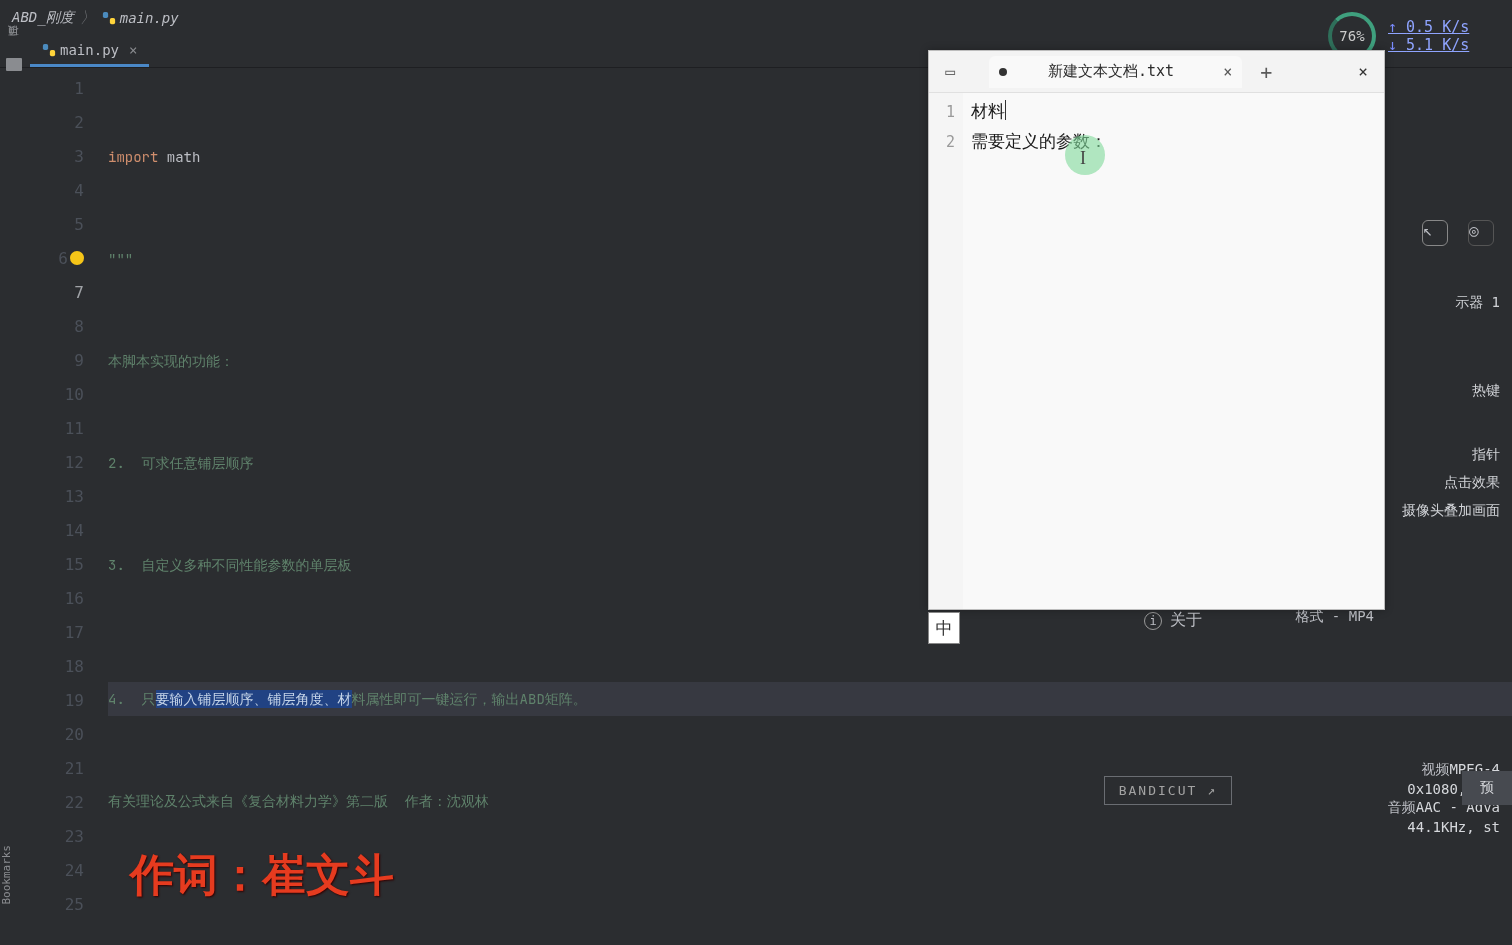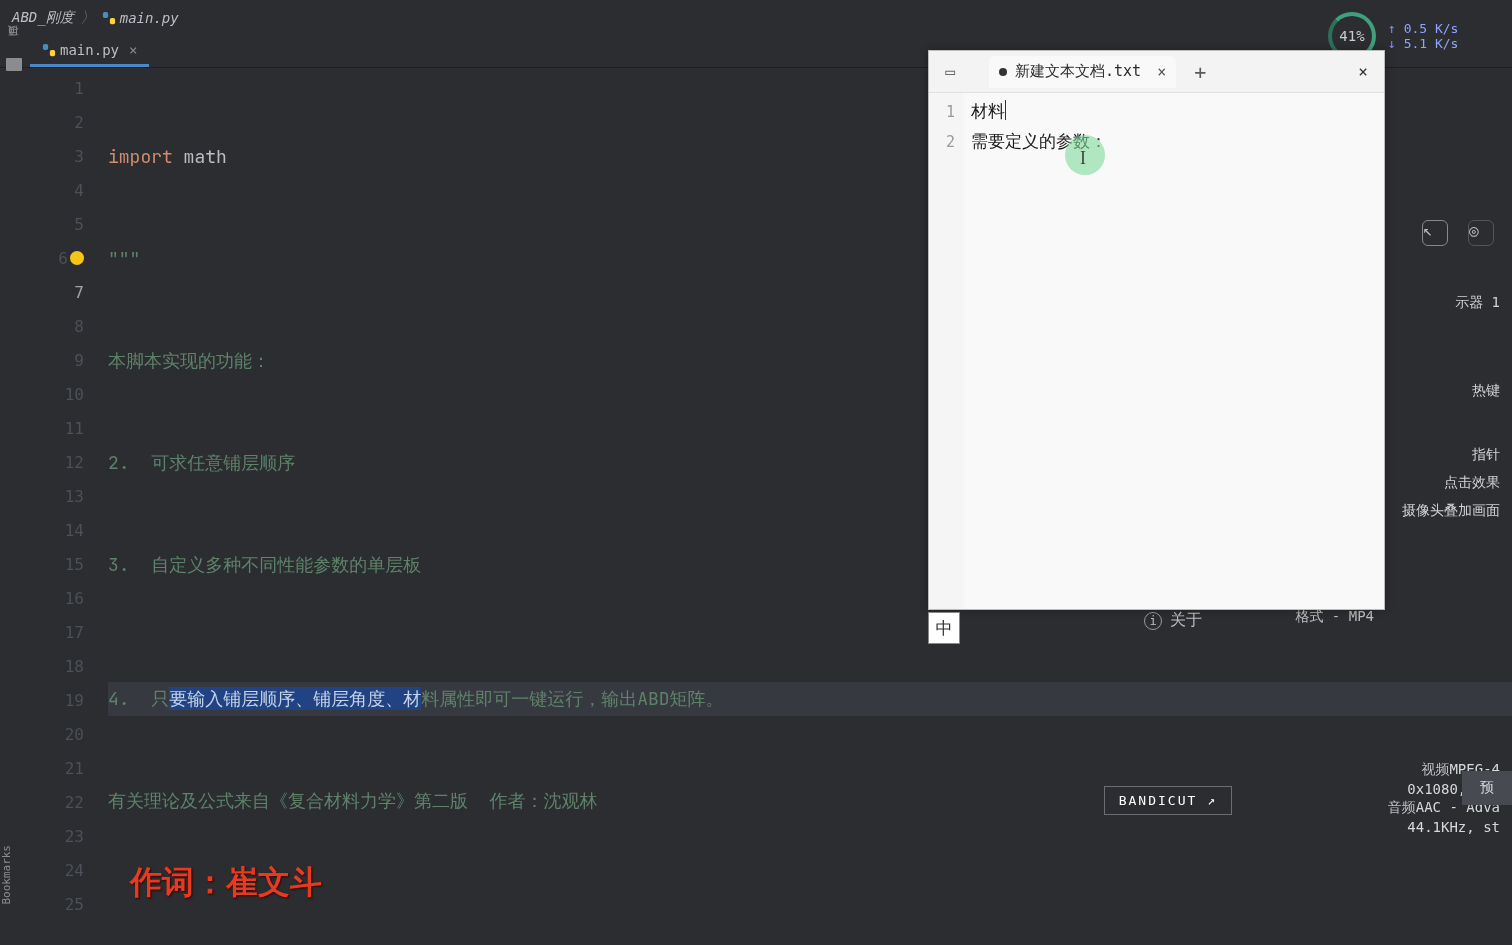--- a/index.html
+++ b/index.html
@@ -23,41 +23,41 @@
 .bookmarks-rail { position: absolute; left: 0; bottom: 40px; width: 24px; color: #8a8c90; font-size: 11px; }
 .bookmarks-text { writing-mode: vertical-rl; transform: rotate(180deg); }
 
 
 .editor { position: absolute; left: 28px; top: 68px; right: 0; bottom: 0; display: flex; }
 .gutter { width: 80px; text-align: right; padding-right: 24px; color: #4b5059; font-size: 16px; line-height: 34px; padding-top: 4px; user-select: none; }
 .gutter .ln { height: 34px; }
 .gutter .ln.active { color: #a0a3a7; }
 .gutter .bulb { display: inline-block; width: 14px; height: 14px; background: #f5c518; border-radius: 50%; vertical-align: -1px; margin-left: 2px; }
 
-.code { flex: 1; font-family: "JetBrains Mono", Consolas, monospace; font-size: 18px; line-height: 34px; padding-top: 4px; white-space: pre; }
+.code { flex: 1; font-family: "JetBrains Mono", Consolas, monospace; font-size: 14px; line-height: 34px; padding-top: 4px; white-space: pre; }
 .code .line { height: 34px; }
 .code .line.hl { background: #373941; margin-top: 32px; }
 .kw { color: #cf8e6d; }
 .mod { color: #bcbec4; }
 .doc { color: #5f826b; }
 .sel-bg { background: #214283; color: #c5d4e8; }
 
 
 .netwidget { position: absolute; right: 24px; top: 10px; width: 160px; height: 52px; display: flex; align-items: center; }
 .ring { width: 48px; height: 48px; border-radius: 50%; border: 4px solid #2f6f5a; border-top-color: #3fa07e; border-right-color: #3fa07e; display: flex; align-items: center; justify-content: center; color: #ccc; font-size: 14px; margin-right: 12px; }
-.netstats { font-size: 13px; color: #8fa4ff; }
+.netstats { font-size: 15px; color: #8fa4ff; text-decoration: underline; }
 .netstats .up::before { content: "↑ "; color: #7a8cff; }
 .netstats .dn::before { content: "↓ "; color: #7a8cff; }
 
 
 .notepad { position: absolute; left: 928px; top: 50px; width: 457px; height: 560px; background: #f9f9f9; border: 1px solid #bdbdbd; box-shadow: 0 0 8px rgba(0,0,0,.3); }
 .np-title { height: 42px; display: flex; align-items: center; background: #f3f3f3; border-bottom: 1px solid #e0e0e0; }
 .np-icon { width: 42px; text-align: center; color: #6a6a6a; font-size: 16px; }
 .np-tabs { flex: 1; display: flex; align-items: center; padding-left: 18px; }
-.np-tab { display: flex; align-items: center; color: #2b2b2b; font-size: 15px; padding: 0 10px; height: 32px; background: #f9f9f9; border-top-left-radius: 6px; border-top-right-radius: 6px; }
+.np-tab { display: flex; align-items: center; color: #2b2b2b; font-size: 15px; padding: 0 10px; height: 32px; background: #f9f9f9; border-top-left-radius: 6px; border-top-right-radius: 6px; gap: 33px; }
 .np-dot { width: 8px; height: 8px; border-radius: 50%; background: #333; margin-right: 8px; }
 .np-tab-close { margin-left: 16px; color: #5a5a5a; cursor: pointer; }
 .np-add { margin-left: 18px; color: #5a5a5a; font-size: 20px; cursor: pointer; }
 .np-close { width: 42px; text-align: center; color: #333; font-size: 16px; cursor: pointer; }
 .np-body { display: flex; height: calc(100% - 42px); }
 .np-gutter { width: 34px; text-align: right; padding: 4px 8px 0 0; color: #9a9a9a; font-size: 15px; line-height: 30px; background: #f5f5f5; }
 .np-text { flex: 1; padding: 4px 8px; color: #1a1a1a; font-size: 17px; line-height: 30px; font-family: "Microsoft YaHei"; position: relative; }
 .np-cursor-spot { position: absolute; left: 102px; top: 42px; width: 40px; height: 40px; border-radius: 50%; background: #7fd89a; opacity: .6; }
 .np-cursor-I { position: absolute; left: 117px; top: 50px; color: #444; font-size: 18px; font-family: serif; }
 .np-caret { display: inline-block; width: 1px; height: 20px; background: #333; vertical-align: -3px; }
@@ -68,25 +68,25 @@
 .right-panel .section { margin-bottom: 10px; color: #d0d2d6; }
 .rp-icons { position: absolute; right: 18px; top: 220px; display: flex; gap: 20px; }
 .rp-icon { width: 26px; height: 26px; border: 1px solid #555; border-radius: 6px; }
 .about-row { display: flex; align-items: center; color: #bcbec4; margin: 12px 0; }
 .about-row .info-i { width: 18px; height: 18px; border: 1px solid #999; border-radius: 50%; display: inline-flex; align-items: center; justify-content: center; font-size: 12px; margin-right: 8px; }
 
 .media-info { position: absolute; right: 0; bottom: 100px; width: 220px; padding: 8px 12px; color: #bcbec4; font-size: 14px; }
 .media-info .row { display: flex; justify-content: flex-end; margin: 2px 0; }
 .media-info .val { color: #d6d8dc; text-align: right; }
 
-.bandicut { position: absolute; right: 280px; bottom: 130px; border: 1px solid #6a6d72; padding: 6px 14px; color: #ffffff; font-size: 13px; letter-spacing: 2px; }
+.bandicut { position: absolute; right: 280px; bottom: 140px; border: 1px solid #6a6d72; padding: 6px 14px; color: #a3a3a3; font-size: 13px; letter-spacing: 2px; }
 .preview-btn { position: absolute; right: 0; bottom: 140px; background: #474a50; color: #d6d8dc; padding: 8px 18px; font-size: 14px; }
 
 
-.lyrics { position: absolute; left: 130px; bottom: 40px; font-size: 32px; font-weight: bold; color: #e63b1f; font-family: KaiTi, STKaiti, serif; text-shadow: 1px 1px 2px #300; }
+.lyrics { position: absolute; left: 130px; bottom: 40px; font-size: 44px; font-weight: bold; color: #e63b1f; font-family: KaiTi, STKaiti, serif; text-shadow: 1px 1px 2px #300; }
 .lyrics2 { position: absolute; left: 130px; bottom: -6px; font-size: 44px; font-weight: bold; color: #e63b1f; font-family: KaiTi, STKaiti, serif; text-shadow: 1px 1px 2px #300; }
 
 </style>
 </head>
 <body>
 
 <div class="topbar">
   <span class="breadcrumb-item">ABD_刚度</span>
   <span class="breadcrumb-sep">〉</span>
   <svg class="file-icon-py" viewBox="0 0 16 16">
@@ -110,21 +110,21 @@
 <div class="left-rail">
   <div class="left-rail-text">项目</div>
   <div class="left-rail-folder"></div>
 </div>
 <div class="bookmarks-rail">
   <div class="bookmarks-text">Bookmarks</div>
 </div>
 
 <div class="netwidget">
   <div class="ring">
-      <span>41%</span>
+      <span>76%</span>
     </div>
   <div class="netstats">
     <div class="up">0.5 K/s</div>
     <div class="dn">5.1 K/s</div>
   </div>
 </div>
 
 <div class="rp-icons">
   <div class="rp-icon" style="border-color:#888;">↖</div>
   <div class="rp-icon">◎</div>

